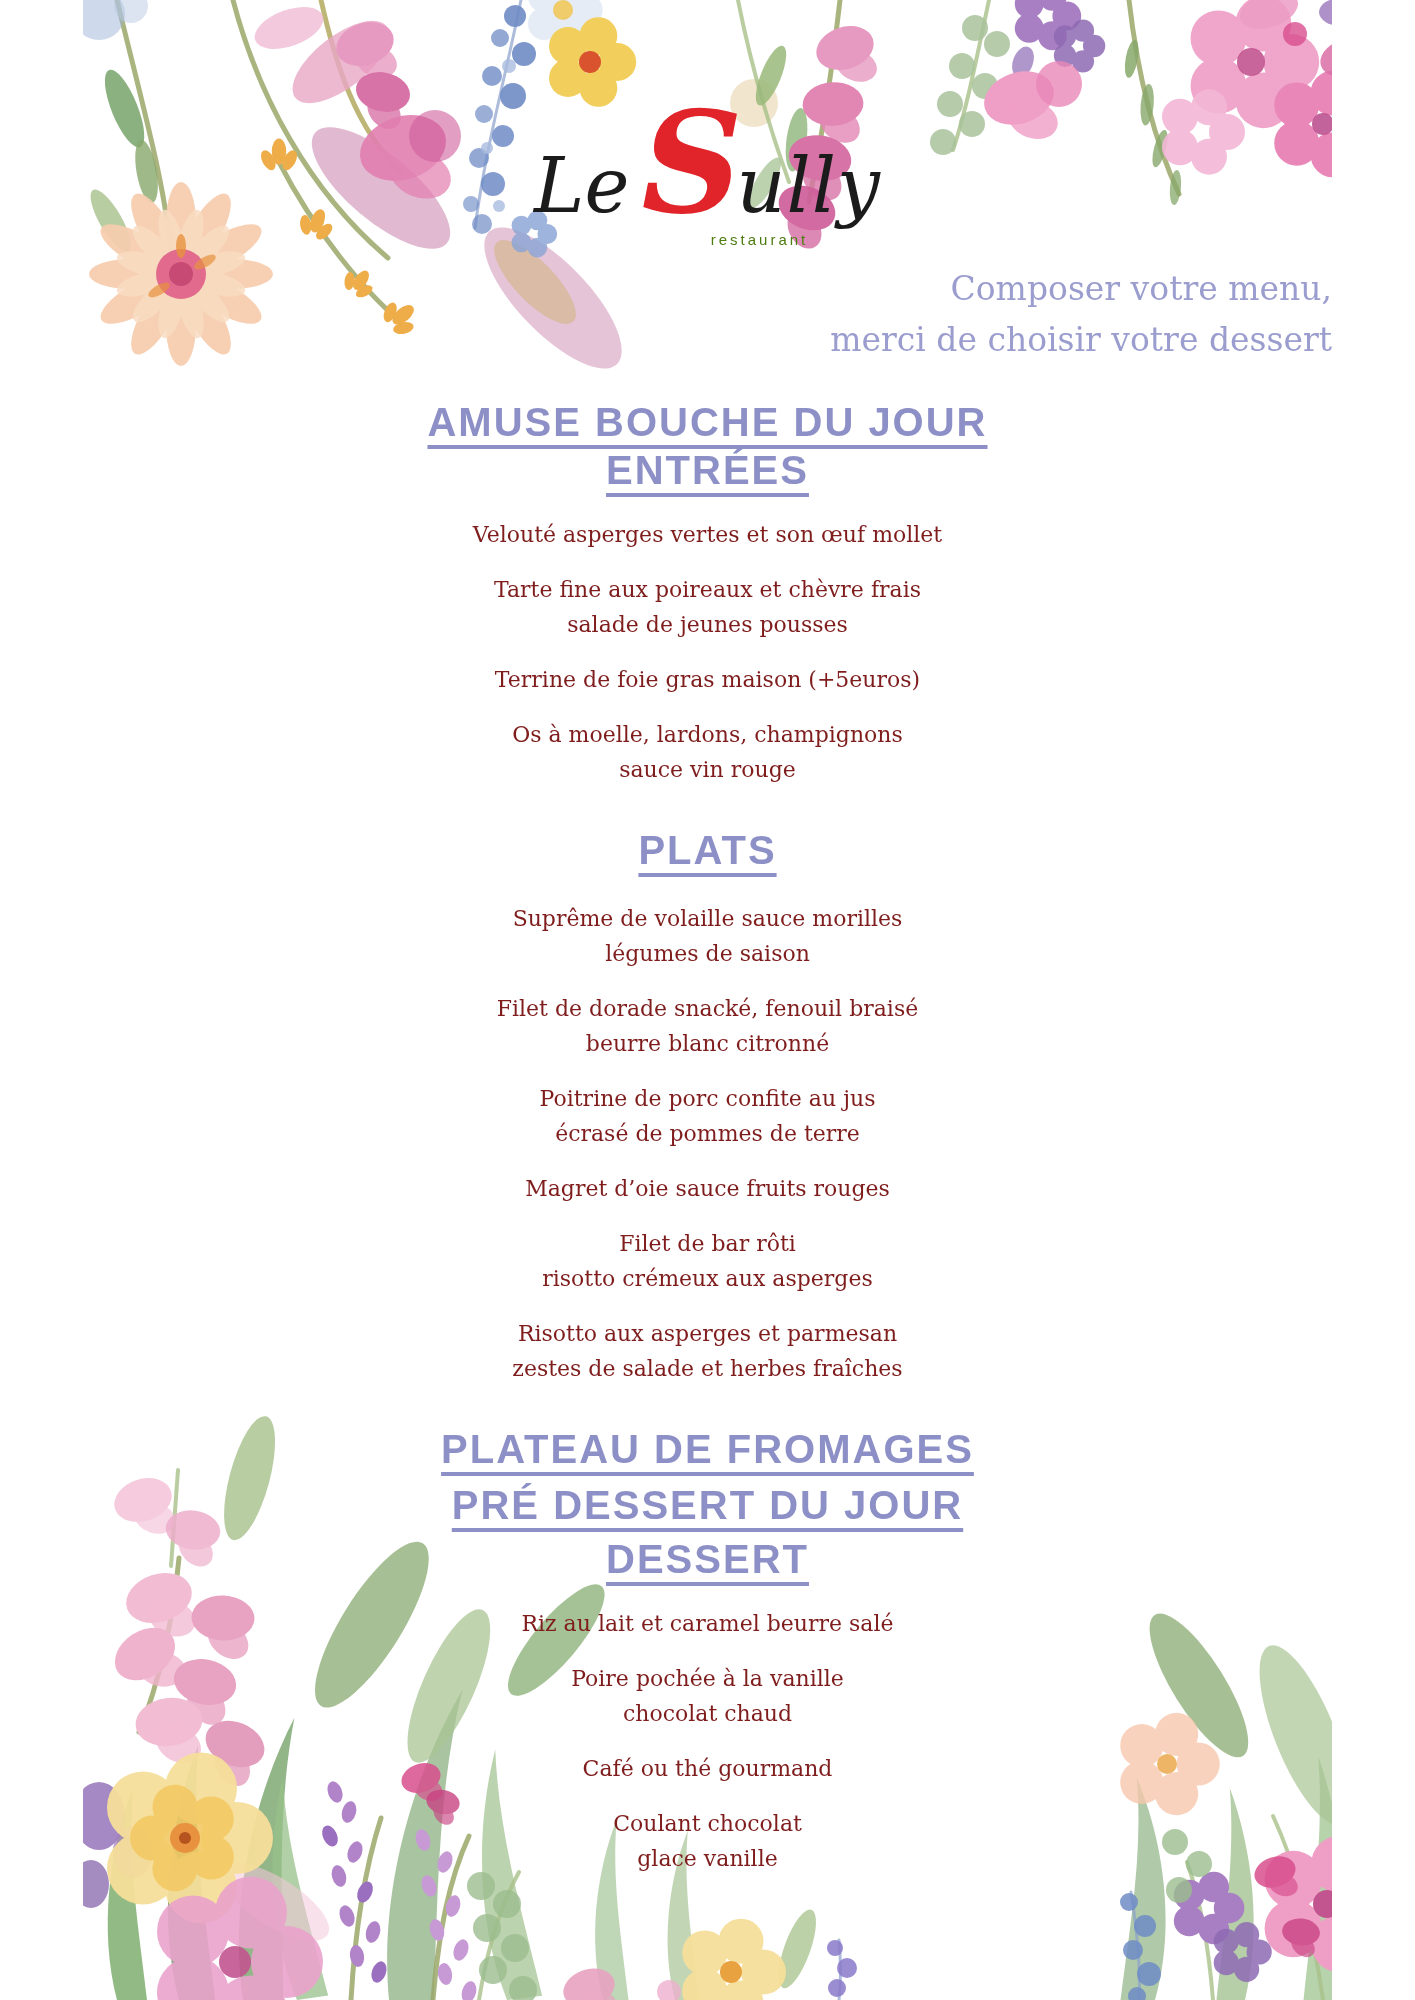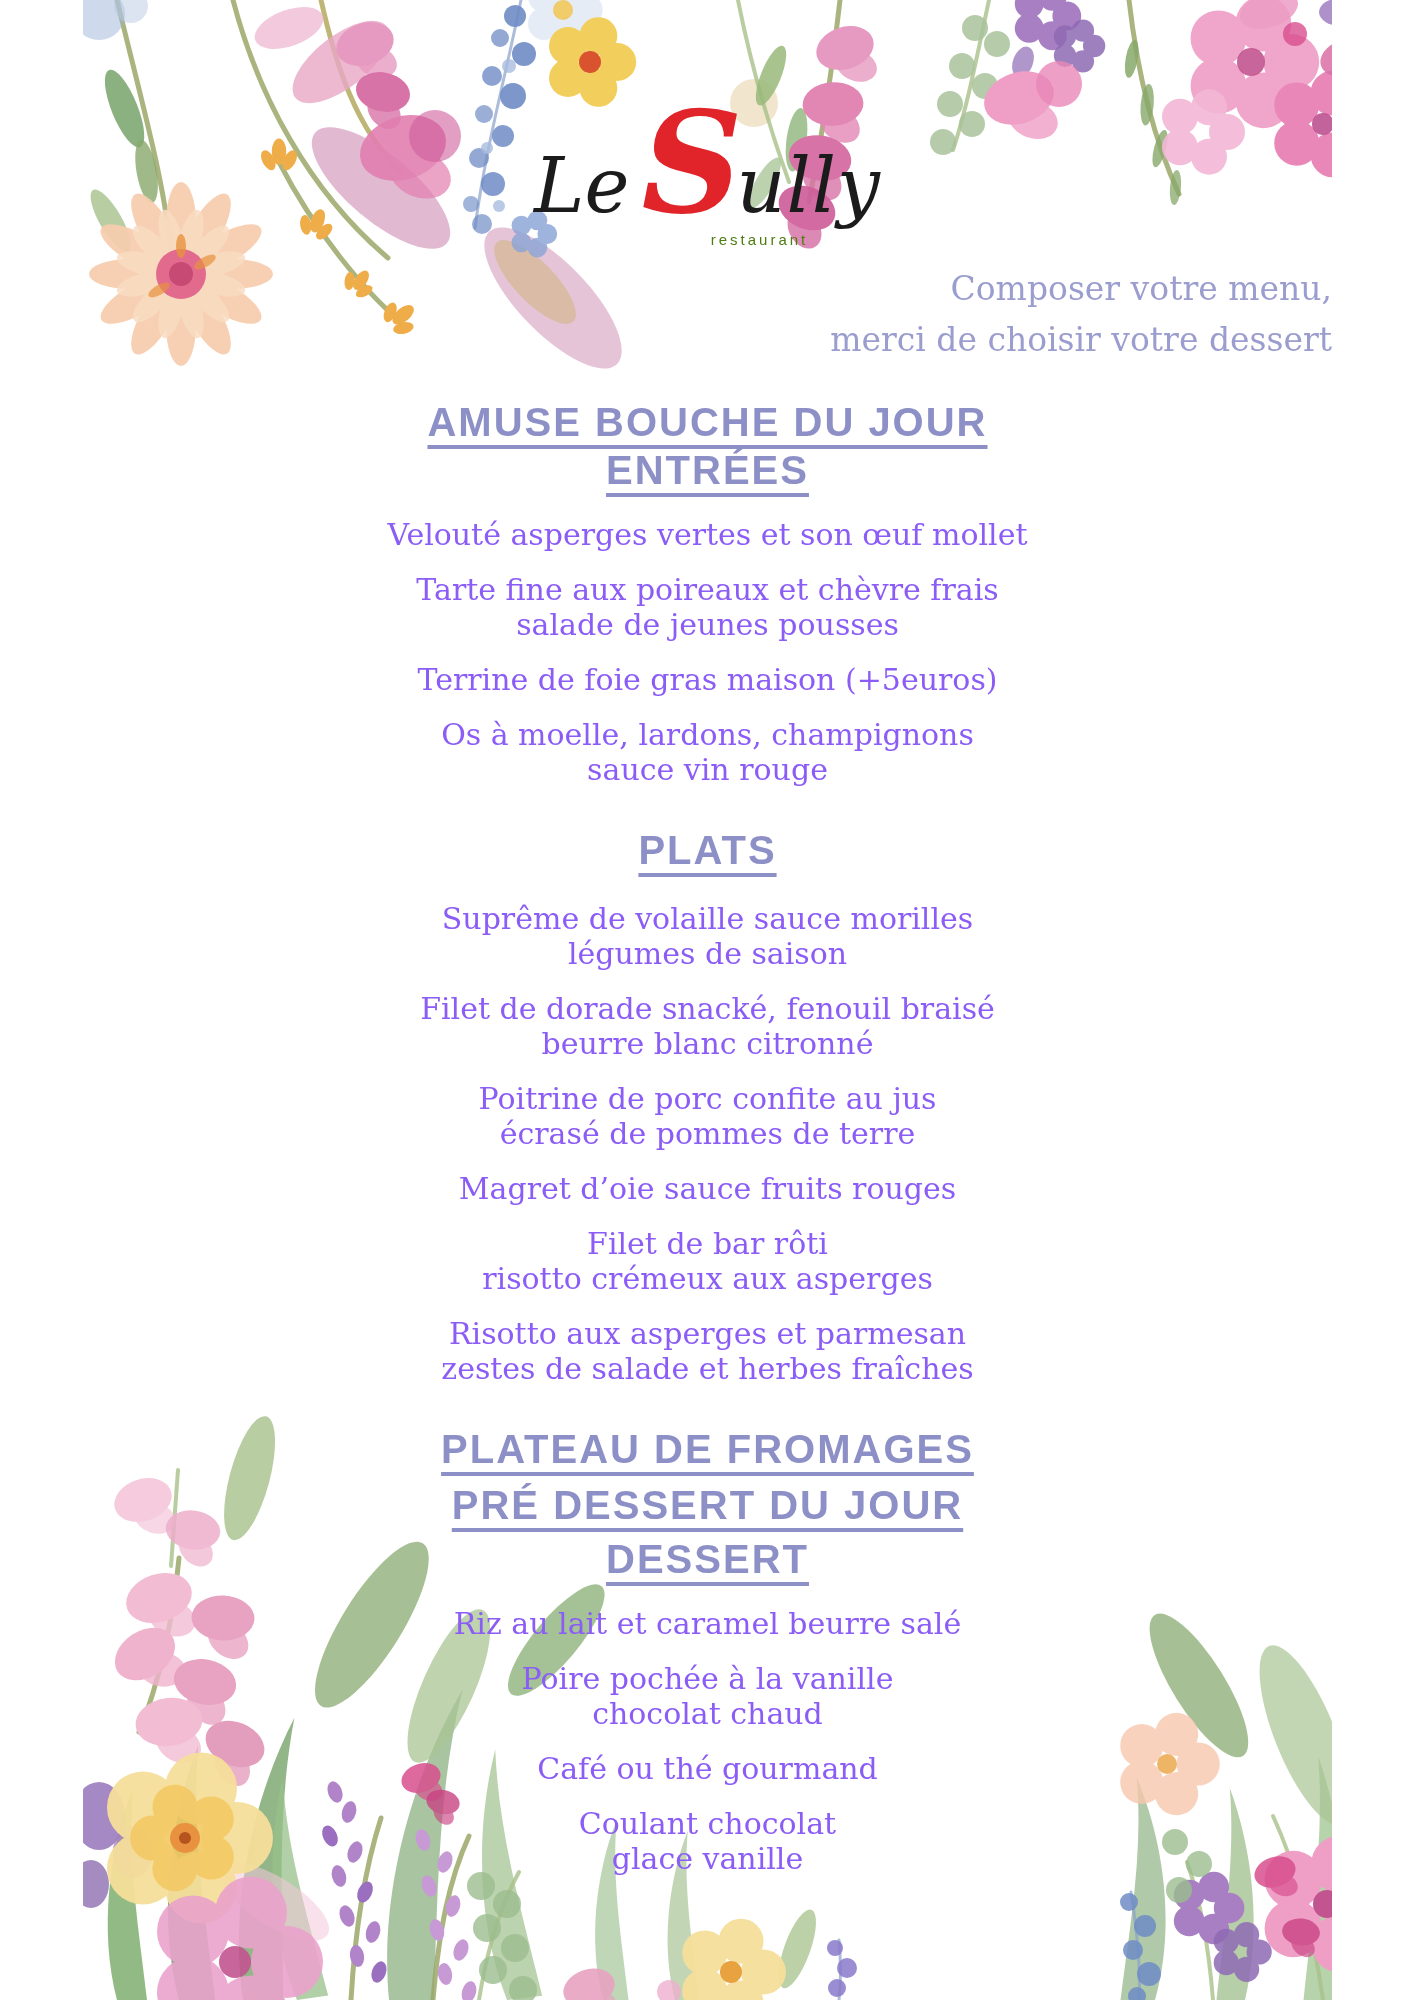--- a/index.html
+++ b/index.html
@@ -19,21 +19,21 @@
   .logo-sub{margin-top:-30px;transform:translateX(52px);font-family:"Liberation Sans",sans-serif;font-size:15px;letter-spacing:3px;color:#4d7c0f;text-align:center;}
   .intro{margin-top:14px;font-size:33px;line-height:1.55;color:#9a9dce;text-align:right;}
   .heading{font-family:"Liberation Sans",sans-serif;font-weight:bold;font-size:40px;letter-spacing:2px;color:#8d90c6;line-height:46px;text-decoration:underline;text-decoration-thickness:4px;text-underline-offset:9px;}
   .h-amuse{margin-top:34px;}
   .h-entrees{margin-top:2px;}
   .h-plats{margin-top:40px;margin-bottom:28px;}
   .h-fromages{margin-top:40px;}
   .h-predessert{margin-top:10px;}
   .h-desserts{margin-top:8px;}
   .items-first{margin-top:24px;}
-  .item{margin-bottom:20px;font-size:30px;line-height:35px;color:#8b5cf6;}
+  .item{margin-bottom:20px;font-size:22px;line-height:35px;color:#7f1d1d;}
 </style>
 </head>
 <body>
 
 <div class="page">
 
   <svg class="flowers" viewBox="0 0 1415 2000" aria-hidden="true">
     <defs>
       <g id="f5">
         <circle cx="26" cy="0" r="18"></circle>

